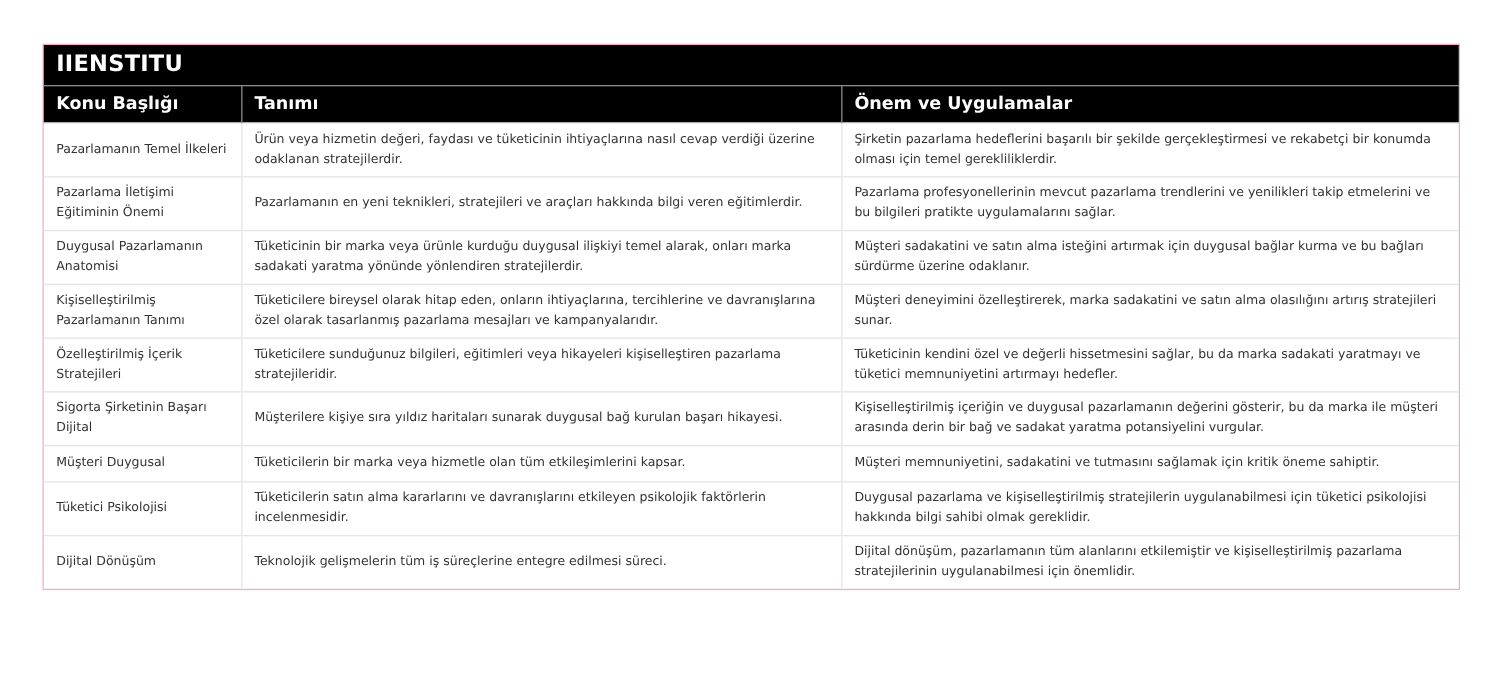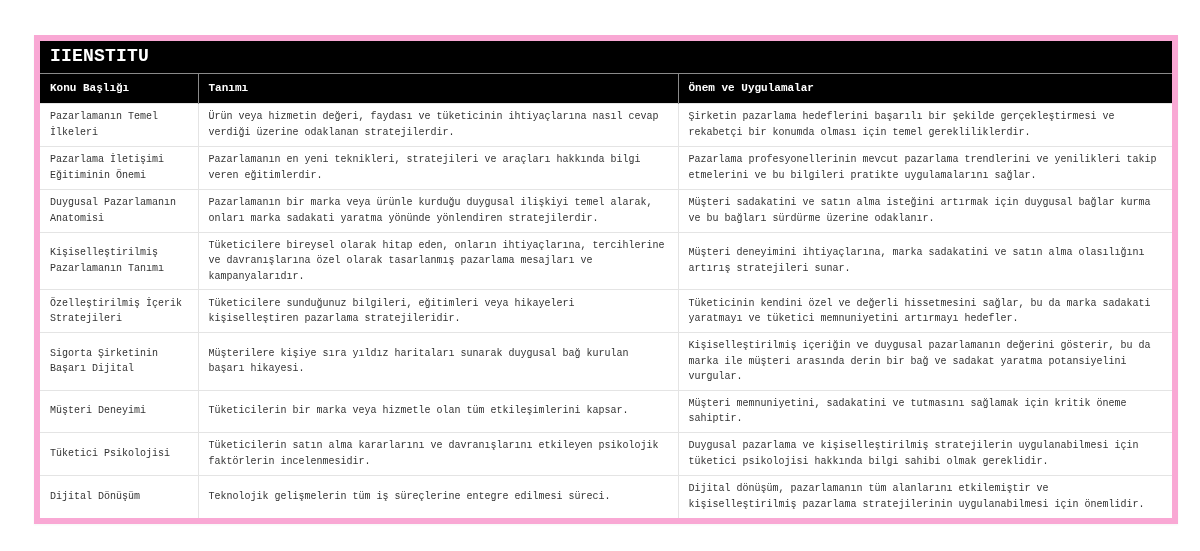--- a/index.html
+++ b/index.html
@@ -2,35 +2,34 @@
 <html><head>
   <meta charset="utf-8">
   <style>
     html, body { margin: 0; padding: 0; background: #ffffff; }
     body {
       width: 1200px; height: 551px; position: relative; overflow: hidden;
       font-family: "DejaVu Sans", "Liberation Sans", sans-serif;
     }
     .table-wrap {
       position: absolute; left: 34px; top: 35px; width: 1132px;
-      border: 6px solid #f9a8d4;
+      border: 1px solid #f9a8d4;
       box-shadow: 0 1px 2px rgba(0,0,0,0.04);
-      font-family: Liberation Mono, monospace;
     }
     .brand-row {
       background: #000000; color: #ffffff;
       height: 33px; box-sizing: border-box;
       padding: 5px 10px 0 10px;
       font-weight: bold; font-size: 18px; letter-spacing: 0.2px;
       border-bottom: 1px solid #8a8a8a;
     }
     table { border-collapse: collapse; width: 100%; table-layout: fixed; }
     th {
       background: #000000; color: #ffffff; text-align: left;
-      font-size: 11px; font-weight: bold; height: 29px;
+      font-size: 14px; font-weight: bold; height: 29px;
       padding: 0 10px; box-sizing: border-box;
       border-left: 1px solid #8a8a8a;
     }
     th:first-child { border-left: none; }
     td {
       font-size: 10px; color: #333333; line-height: 15.5px;
       padding: 5px 10px; vertical-align: middle;
       border-top: 1px solid #e4e4e4; border-left: 1px solid #e4e4e4;
       height: 43px; box-sizing: border-box;
     }
@@ -64,40 +63,40 @@
         <td>Ürün veya hizmetin değeri, faydası ve tüketicinin ihtiyaçlarına nasıl cevap verdiği üzerine odaklanan stratejilerdir.</td>
         <td>Şirketin pazarlama hedeflerini başarılı bir şekilde gerçekleştirmesi ve rekabetçi bir konumda olması için temel gerekliliklerdir.</td>
       </tr>
       <tr>
         <td>Pazarlama İletişimi Eğitiminin Önemi</td>
         <td>Pazarlamanın en yeni teknikleri, stratejileri ve araçları hakkında bilgi veren eğitimlerdir.</td>
         <td>Pazarlama profesyonellerinin mevcut pazarlama trendlerini ve yenilikleri takip etmelerini ve bu bilgileri pratikte uygulamalarını sağlar.</td>
       </tr>
       <tr>
         <td>Duygusal Pazarlamanın Anatomisi</td>
-        <td>Pazarlamanın bir marka veya ürünle kurduğu duygusal ilişkiyi temel alarak, onları marka sadakati yaratma yönünde yönlendiren stratejilerdir.</td>
+        <td>Tüketicinin bir marka veya ürünle kurduğu duygusal ilişkiyi temel alarak, onları marka sadakati yaratma yönünde yönlendiren stratejilerdir.</td>
         <td>Müşteri sadakatini ve satın alma isteğini artırmak için duygusal bağlar kurma ve bu bağları sürdürme üzerine odaklanır.</td>
       </tr>
       <tr>
         <td>Kişiselleştirilmiş Pazarlamanın Tanımı</td>
         <td>Tüketicilere bireysel olarak hitap eden, onların ihtiyaçlarına, tercihlerine ve davranışlarına özel olarak tasarlanmış pazarlama mesajları ve kampanyalarıdır.</td>
-        <td>Müşteri deneyimini ihtiyaçlarına, marka sadakatini ve satın alma olasılığını artırış stratejileri sunar.</td>
+        <td>Müşteri deneyimini özelleştirerek, marka sadakatini ve satın alma olasılığını artırış stratejileri sunar.</td>
       </tr>
       <tr>
         <td>Özelleştirilmiş İçerik Stratejileri</td>
         <td>Tüketicilere sunduğunuz bilgileri, eğitimleri veya hikayeleri kişiselleştiren pazarlama stratejileridir.</td>
         <td>Tüketicinin kendini özel ve değerli hissetmesini sağlar, bu da marka sadakati yaratmayı ve tüketici memnuniyetini artırmayı hedefler.</td>
       </tr>
       <tr>
         <td>Sigorta Şirketinin Başarı Dijital</td>
         <td>Müşterilere kişiye sıra yıldız haritaları sunarak duygusal bağ kurulan başarı hikayesi.</td>
         <td>Kişiselleştirilmiş içeriğin ve duygusal pazarlamanın değerini gösterir, bu da marka ile müşteri arasında derin bir bağ ve sadakat yaratma potansiyelini vurgular.</td>
       </tr>
       <tr class="short">
-        <td>Müşteri Deneyimi</td>
+        <td>Müşteri Duygusal</td>
         <td>Tüketicilerin bir marka veya hizmetle olan tüm etkileşimlerini kapsar.</td>
         <td>Müşteri memnuniyetini, sadakatini ve tutmasını sağlamak için kritik öneme sahiptir.</td>
       </tr>
       <tr>
         <td>Tüketici Psikolojisi</td>
         <td>Tüketicilerin satın alma kararlarını ve davranışlarını etkileyen psikolojik faktörlerin incelenmesidir.</td>
         <td>Duygusal pazarlama ve kişiselleştirilmiş stratejilerin uygulanabilmesi için tüketici psikolojisi hakkında bilgi sahibi olmak gereklidir.</td>
       </tr>
       <tr>
         <td>Dijital Dönüşüm</td>

